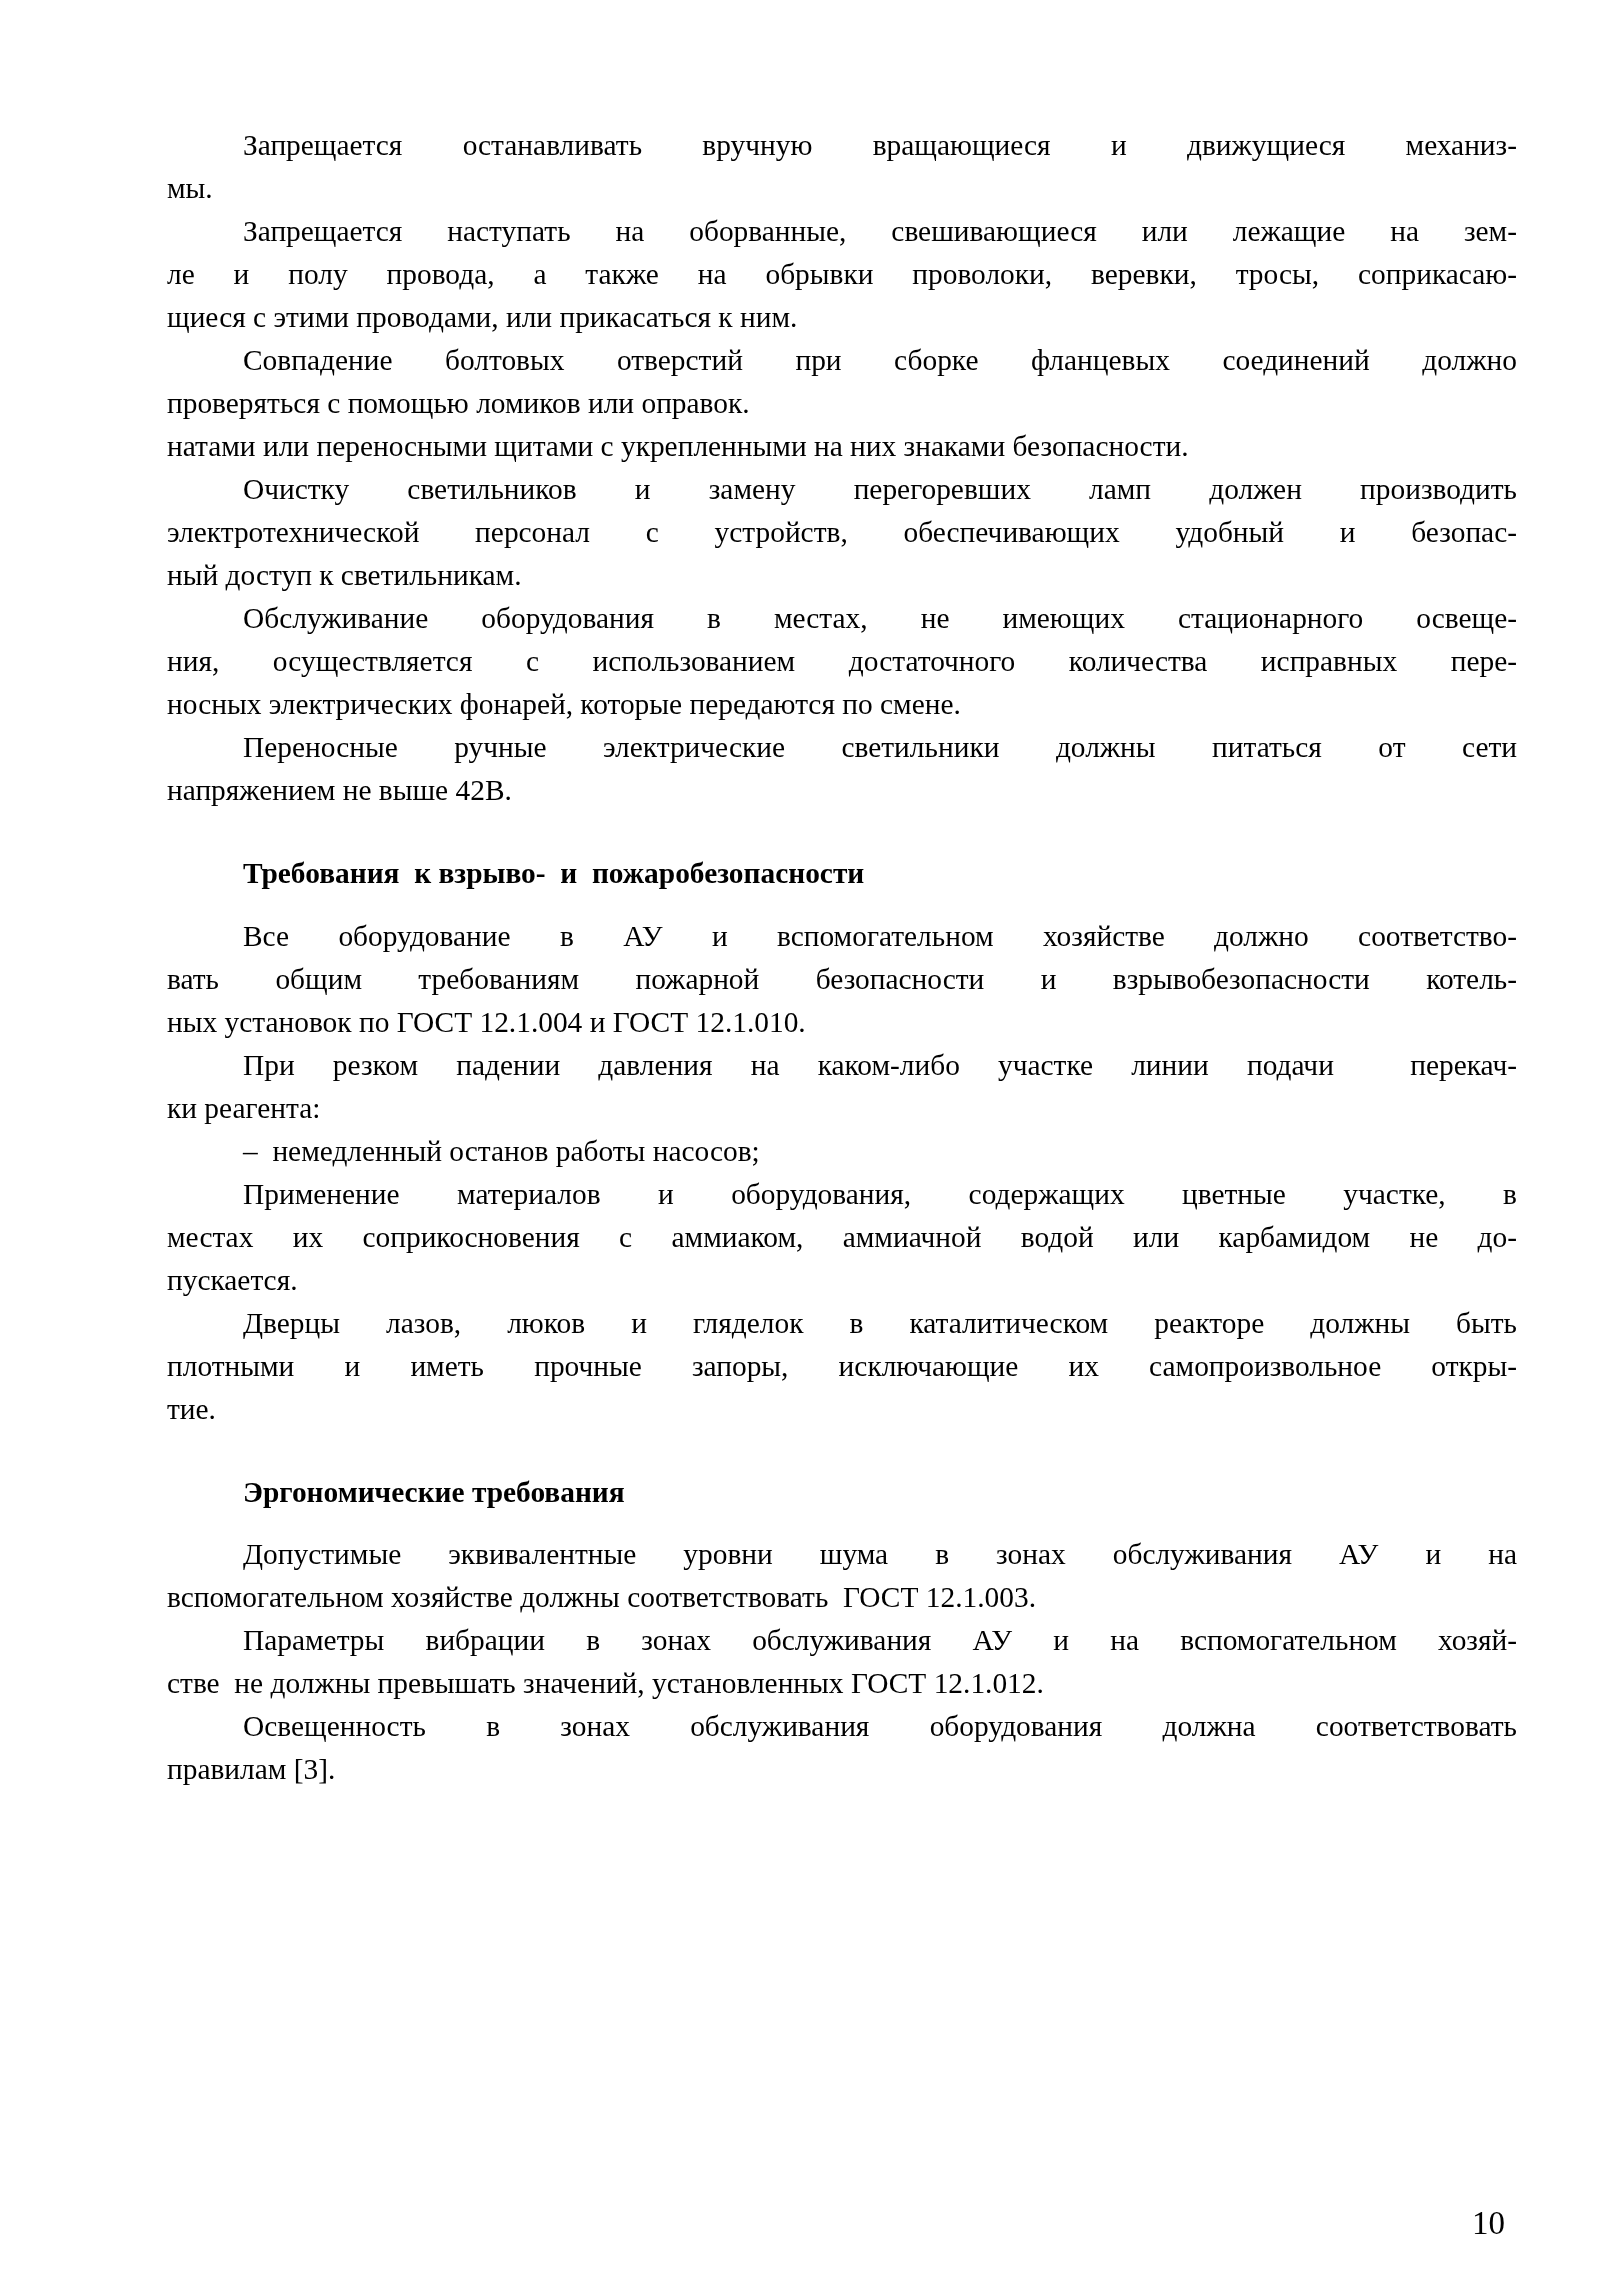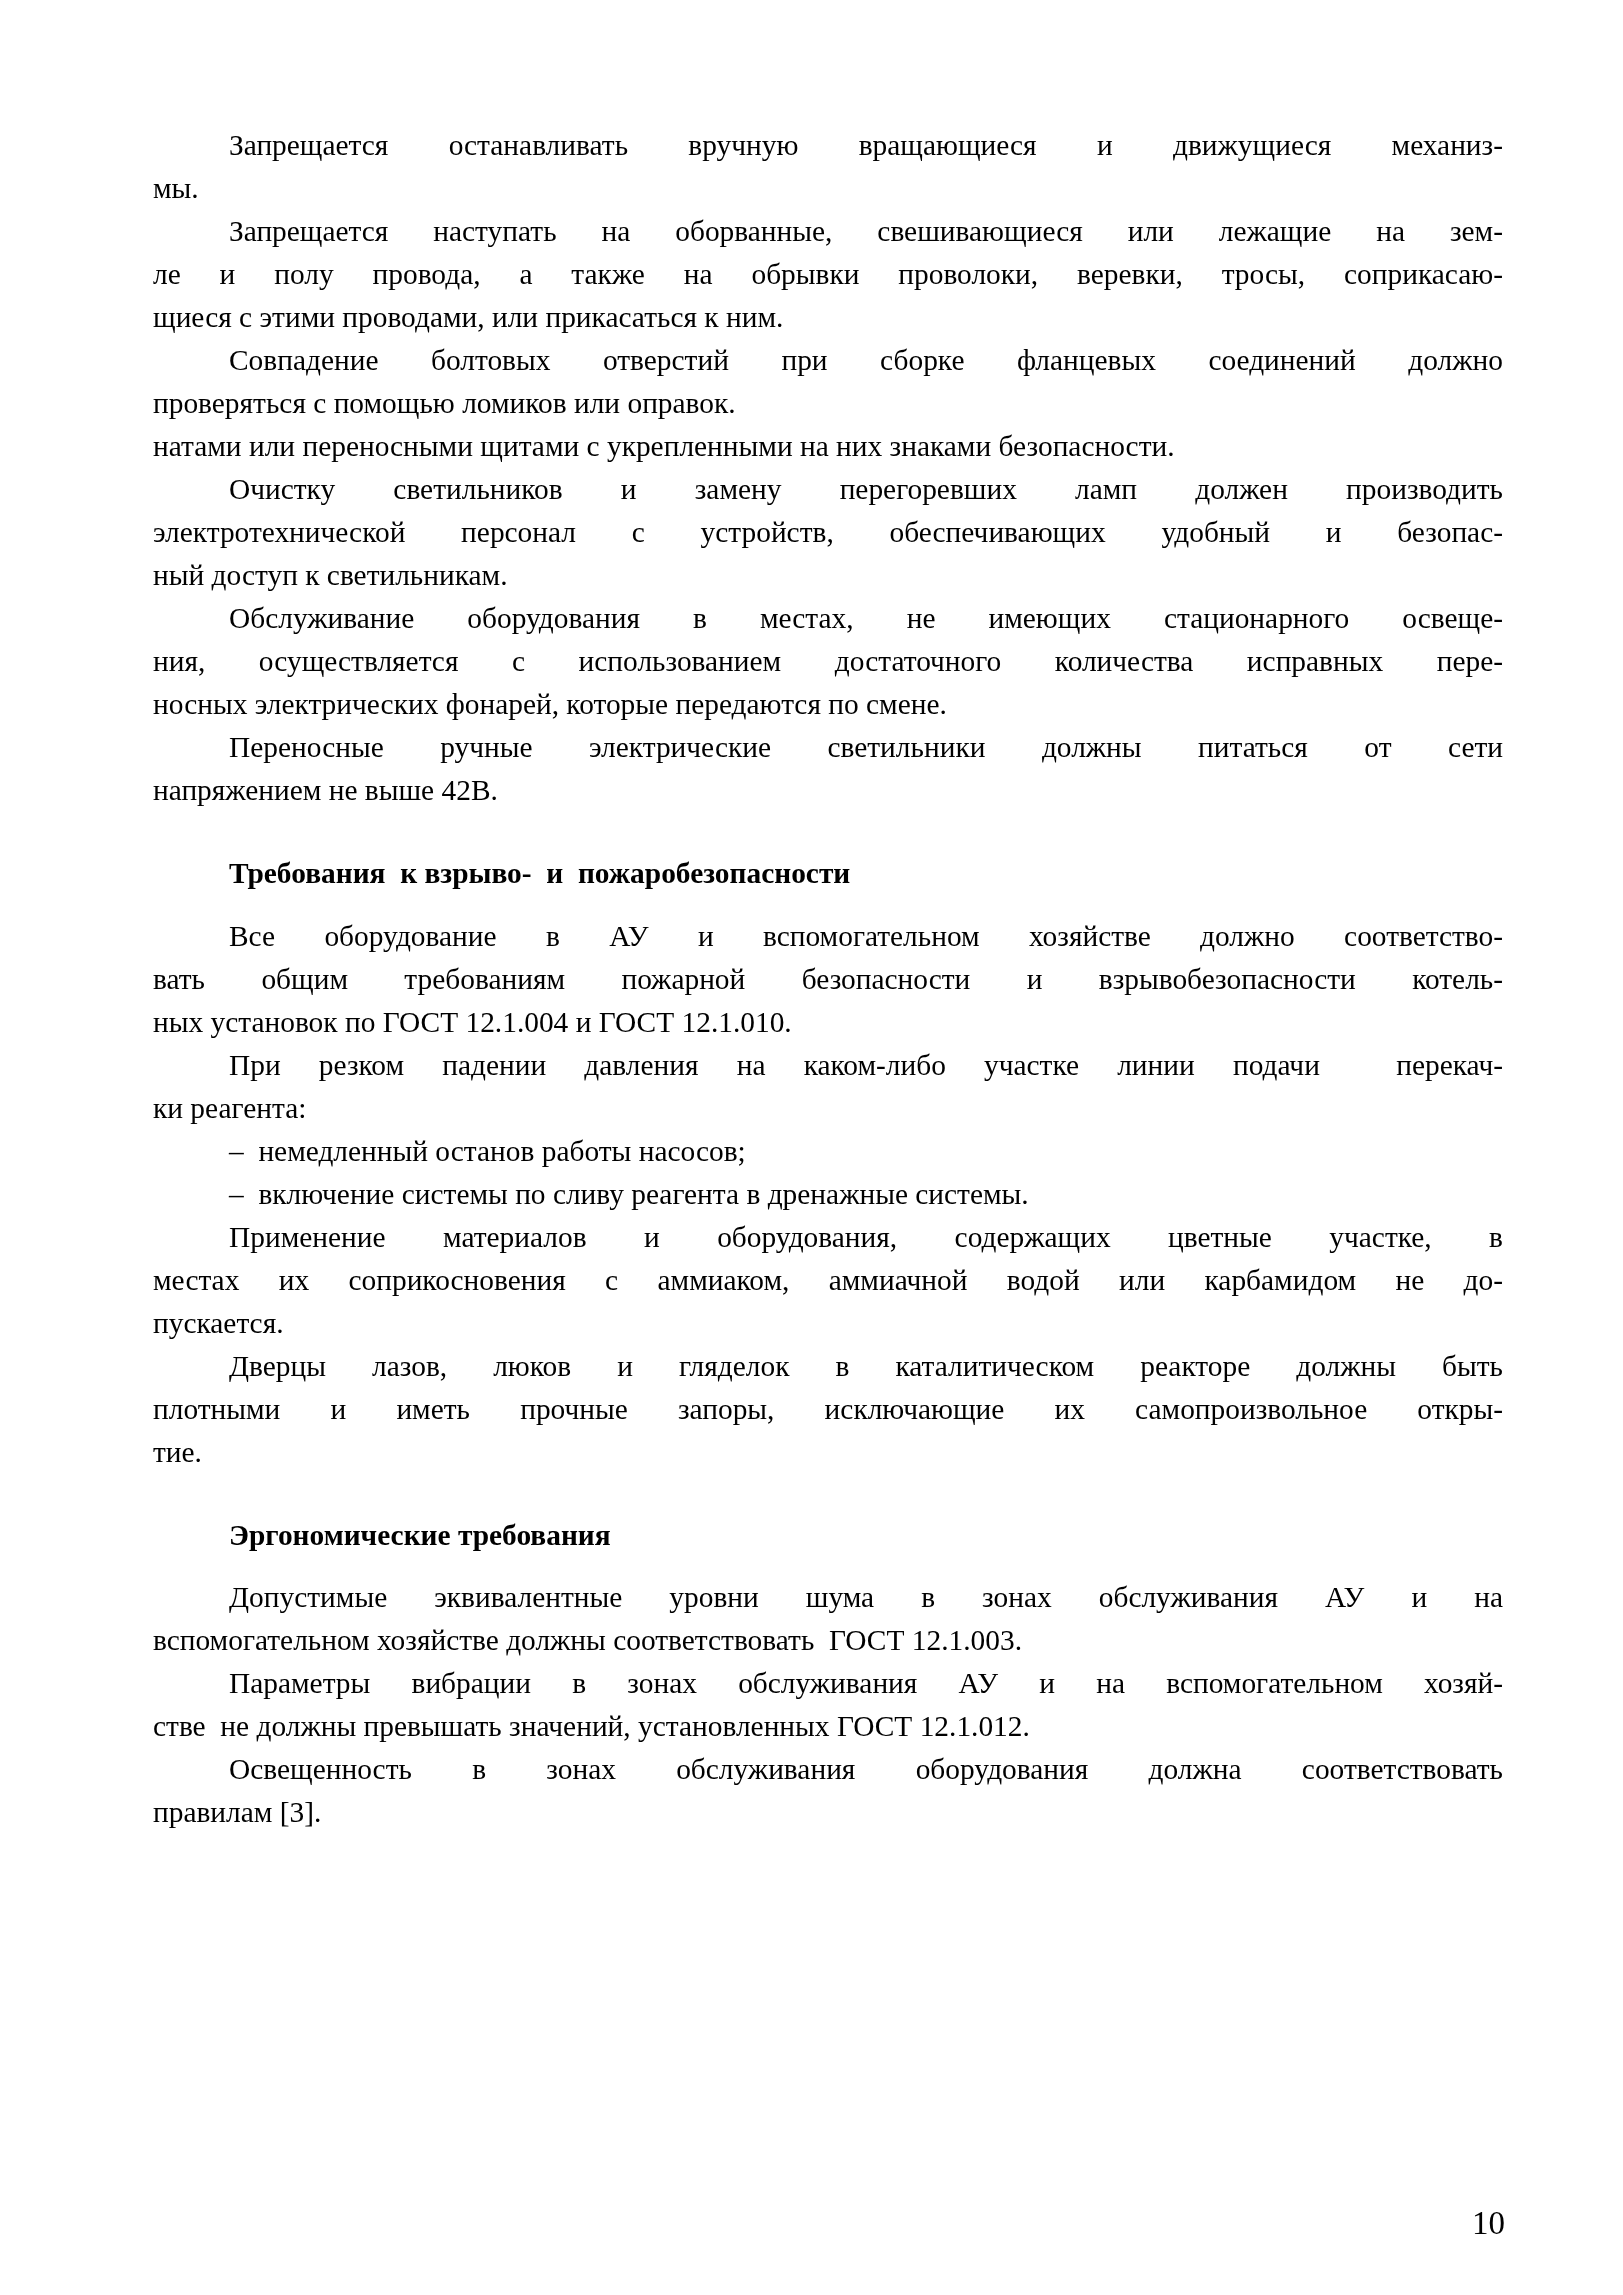--- a/index.html
+++ b/index.html
@@ -11,21 +11,21 @@
     position: relative;
     width: 1623px;
     height: 2295px;
     background: #ffffff;
     color: #000000;
     font-family: "Liberation Serif", serif;
     overflow: hidden;
   }
   .document-body {
     position: absolute;
-    left: 153px;
+    left: 167px;
     top: 124px;
     width: 1350px;
     font-size: 29.4px;
     line-height: 43px;
   }
   .block { margin: 0; }
   .text-line {
     text-align: justify;
     text-align-last: justify;
   }
@@ -98,23 +98,20 @@
         <div class="text-line">вать общим требованиям пожарной безопасности и взрывобезопасности котель-</div>
         <div class="text-line last-line">ных установок по ГОСТ 12.1.004 и ГОСТ 12.1.010.</div>
       </div>
       <div class="block block-paragraph">
         <div class="text-line first-line">При резком падении давления на каком-либо участке линии подачи &nbsp;перекач-</div>
         <div class="text-line last-line">ки реагента:</div>
       </div>
       <div class="block block-list-item">
         <div class="text-line first-line last-line">–&nbsp; немедленный останов работы насосов;</div>
       </div>
-      <div class="block block-list-item">
-        <div class="text-line first-line last-line">–&nbsp; включение системы по сливу реагента в дренажные системы.</div>
-      </div>
       <div class="block block-paragraph">
         <div class="text-line first-line">Применение материалов и оборудования, содержащих цветные участке, в</div>
         <div class="text-line">местах их соприкосновения с аммиаком, аммиачной водой или карбамидом не до-</div>
         <div class="text-line last-line">пускается.</div>
       </div>
       <div class="block block-paragraph">
         <div class="text-line first-line">Дверцы лазов, люков и гляделок в каталитическом реакторе должны быть</div>
         <div class="text-line">плотными и иметь прочные запоры, исключающие их самопроизвольное откры-</div>
         <div class="text-line last-line">тие.</div>
       </div>

